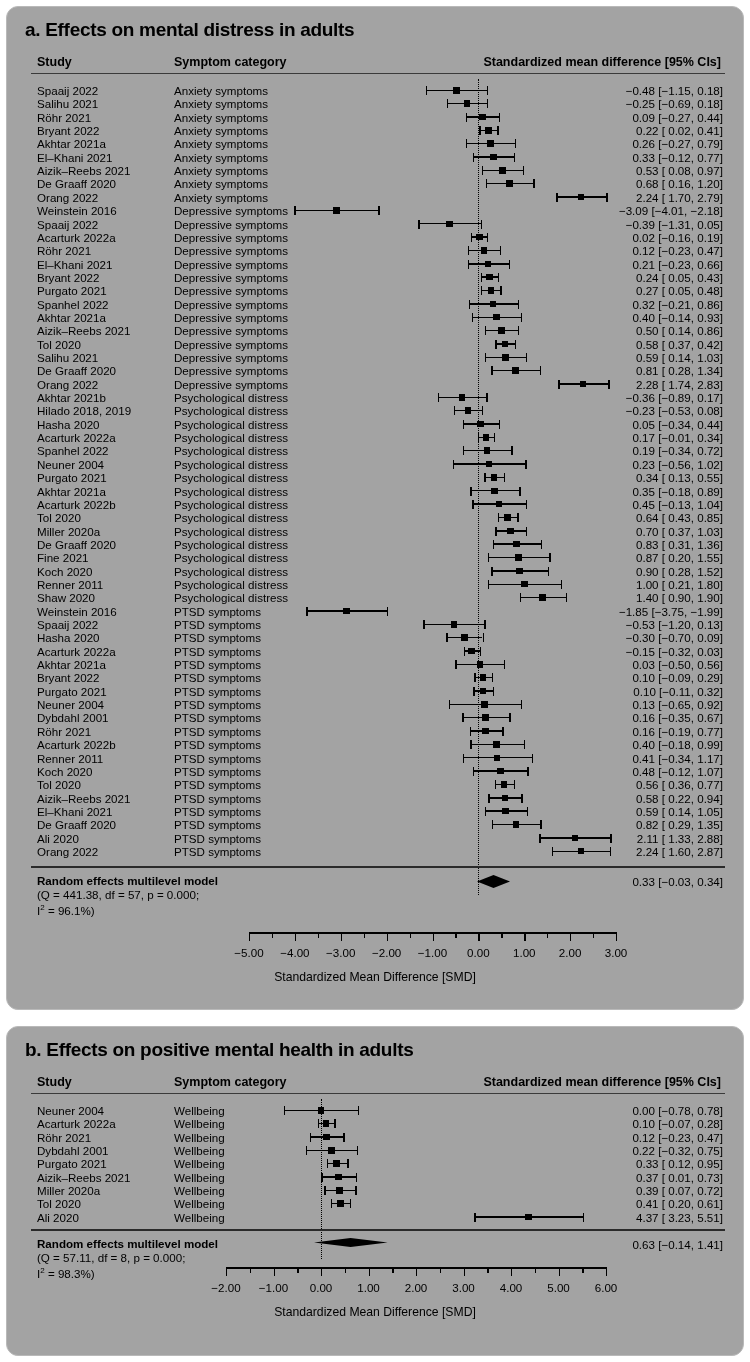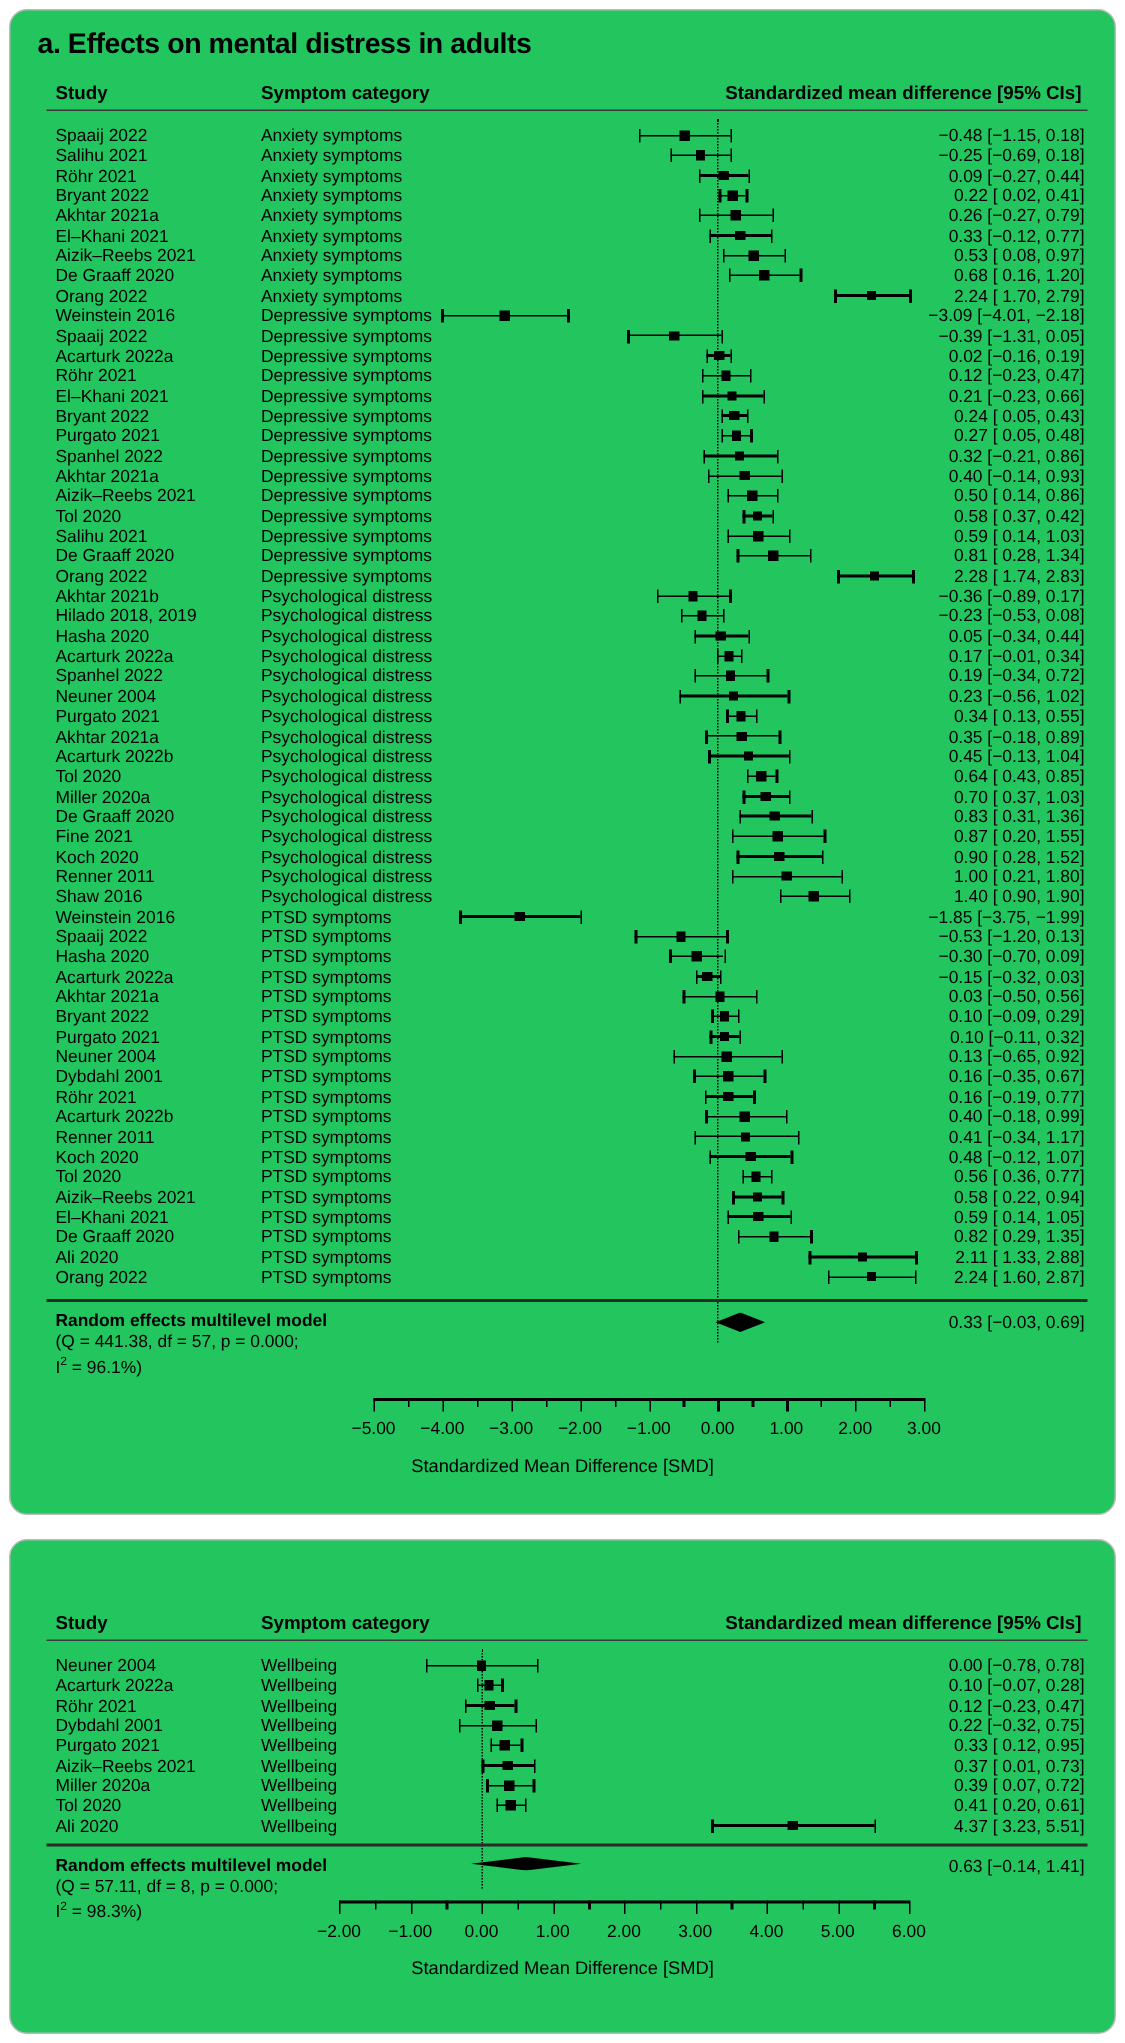--- a/index.html
+++ b/index.html
@@ -12,21 +12,21 @@
     width: 750px; height: 1362px;
     position: relative;
     background: #ffffff;
     overflow: hidden;
   }
   .panel {
     position: absolute;
     left: 6px; right: 6px;
     border: 1px solid #b9b9b9;
     border-radius: 12px;
-    background: #22c55e;
+    background: #a3a3a3;
   }
   #panel-a { top: 6px; height: 1004px; }
   #panel-b { top: 1026px; height: 330px; }
 
   .panel-title {
     position: absolute;
     left: 18px;
     font-size: 19px;
     font-weight: bold;
     letter-spacing: -0.3px;
@@ -484,21 +484,21 @@
         <div class="row" style="top: 569.95px;">
           <span class="study">Renner 2011</span>
           <span class="cat">Psychological distress</span>
           <span class="est">1.00 [ 0.21,  1.80]</span>
           <div class="ci" style="left: 481.009px; width: 72.9412px;"></div>
           <div class="cap" style="left: 481.009px;"></div>
           <div class="cap" style="left: 553.95px;"></div>
           <div class="marker" style="left: 514px; width: 6.5px; height: 6.5px;"></div>
         </div>
         <div class="row" style="top: 583.3px;">
-          <span class="study">Shaw 2016</span>
+          <span class="study">Shaw 2020</span>
           <span class="cat">Psychological distress</span>
           <span class="est">1.40 [ 0.90,  1.90]</span>
           <div class="ci" style="left: 512.663px; width: 45.875px;"></div>
           <div class="cap" style="left: 512.663px;"></div>
           <div class="cap" style="left: 558.538px;"></div>
           <div class="marker" style="left: 532.35px; width: 6.5px; height: 6.5px;"></div>
         </div>
         <div class="row" style="top: 596.65px;">
           <span class="study">Weinstein 2016</span>
           <span class="cat">PTSD symptoms</span>
@@ -665,21 +665,21 @@
           <span class="study">Orang 2022</span>
           <span class="cat">PTSD symptoms</span>
           <span class="est">2.24 [ 1.60,  2.87]</span>
           <div class="ci" style="left: 544.775px; width: 58.2612px;"></div>
           <div class="cap" style="left: 544.775px;"></div>
           <div class="cap" style="left: 603.036px;"></div>
           <div class="marker" style="left: 570.885px; width: 6.5px; height: 6.5px;"></div>
         </div>
         <div class="rule thick" style="top: 859.3px;"></div>
         <div class="summary-label" style="top: 867.3px;"><b>Random effects multilevel model</b><br><span>(Q = 441.38, df = 57, p = 0.000;</span><br><span>I<sup>2</sup> = 96.1%)</span></div>
-        <span class="est" style="top: 867.3px; position: absolute;">0.33 [−0.03,  0.69]</span>
+        <span class="est" style="top: 867.3px; position: absolute;">0.33 [−0.03,  0.34]</span>
         <svg width="33.03000000000003" height="13" style="position: absolute; left: 469.999px; top: 868.3px;">
           <polygon points="0,6.5 16.515000000000043,0 33.03000000000003,6.5 16.515000000000043,13" fill="#000"></polygon>
         </svg>
         <div class="axis-line" style="left: 242px; width: 367px; top: 925px;"></div>
         <div class="tick" style="left: 242px; top: 925px; height: 9px;"></div>
         <div class="tick" style="left: 264.938px; top: 925px; height: 6px;"></div>
         <div class="tick" style="left: 287.875px; top: 925px; height: 9px;"></div>
         <div class="tick" style="left: 310.812px; top: 925px; height: 6px;"></div>
         <div class="tick" style="left: 333.75px; top: 925px; height: 9px;"></div>
         <div class="tick" style="left: 356.688px; top: 925px; height: 6px;"></div>
@@ -701,20 +701,21 @@
         <div class="ticklabel" style="left: 425.5px; top: 939px;">−1.00</div>
         <div class="ticklabel" style="left: 471.375px; top: 939px;">0.00</div>
         <div class="ticklabel" style="left: 517.25px; top: 939px;">1.00</div>
         <div class="ticklabel" style="left: 563.125px; top: 939px;">2.00</div>
         <div class="ticklabel" style="left: 609px; top: 939px;">3.00</div>
         <div class="axis-title" style="top: 963px;">Standardized Mean Difference [SMD]</div>
       </div>
   </div>
 
   <div class="panel" id="panel-b">
+    <div class="panel-title">b. Effects on positive mental health in adults</div>
     <div class="plotarea" id="plot-b">
         <div class="hdr hdr-study" style="top: 48px;">Study</div>
         <div class="hdr hdr-cat" style="top: 48px;">Symptom category</div>
         <div class="hdr hdr-smd" style="top: 48px;">Standardized mean difference [95% CIs]</div>
         <div class="rule" style="top: 66px;"></div>
         <div class="zeroline" style="left: 314px; top: 72px; height: 160.15px;"></div>
         <div class="row" style="top: 76px;">
           <span class="study">Neuner 2004</span>
           <span class="cat">Wellbeing</span>
           <span class="est">0.00 [−0.78,  0.78]</span>

